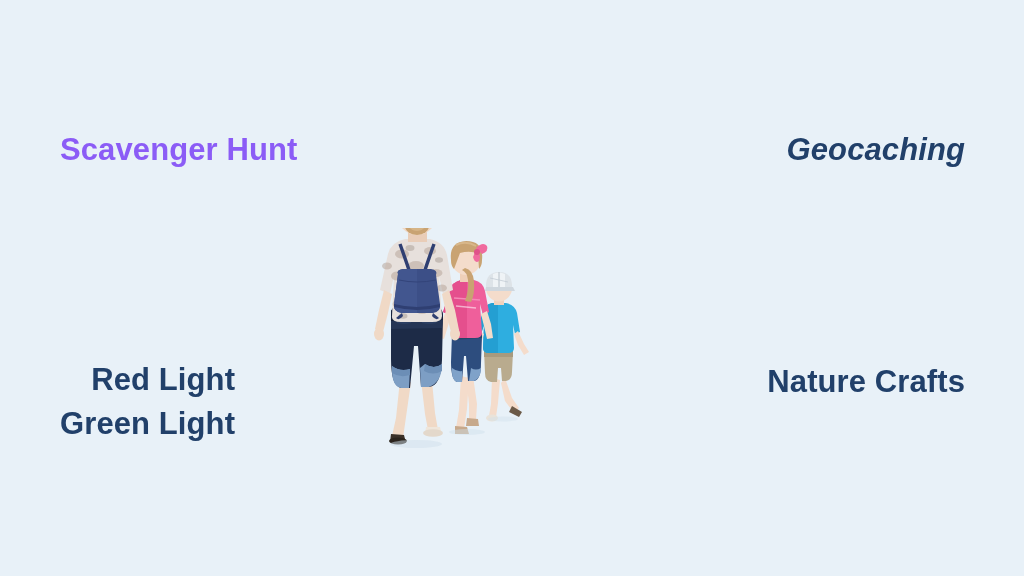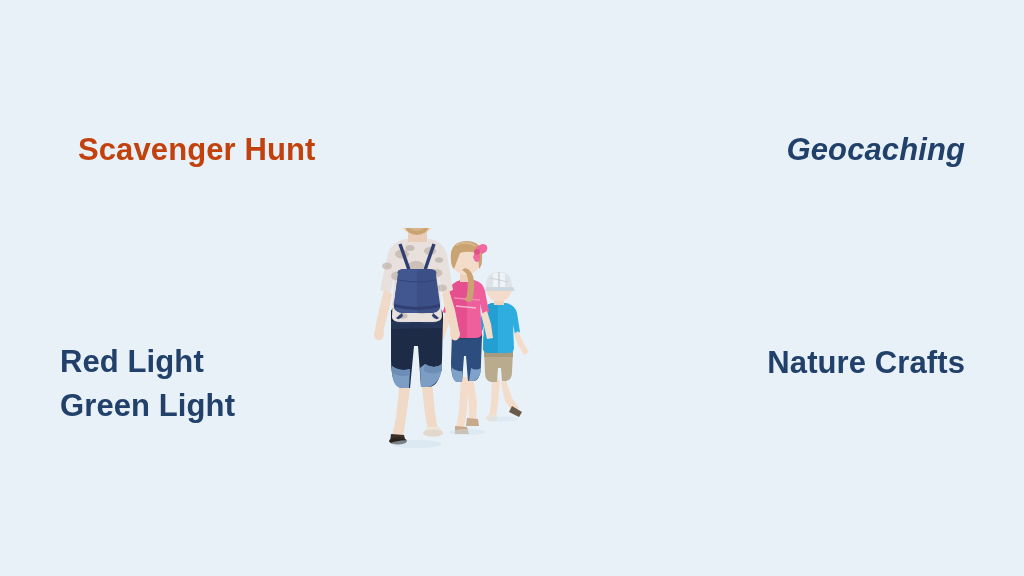--- a/index.html
+++ b/index.html
@@ -31,39 +31,39 @@
     line-height: 44px;
     color: #21406a;
     letter-spacing: 0.1px;
     white-space: pre-line;
   }
   .label.left  { left: 60px;  text-align: left; }
   .label.right { right: 59px; text-align: right; }
 
   #label-scavenger-hunt { top: 128px; }
   #label-geocaching     { top: 128px; }
-  #label-red-light      { top: 340px; }
-  #label-nature-crafts  { top: 341px; }
+  #label-red-light      { top: 358px; text-align: right; }
+  #label-nature-crafts  { top: 360px; }
 
   
   #photo {
     position: absolute;
     left: 372px;
     top: 228px;
     width: 180px;
     height: 222px;
   }
   #photo svg { display: block; width: 100%; height: 100%; }
 </style>
 </head>
 <body>
 
 <div id="slide" style="background: rgb(232, 241, 248);">
 
-  <div class="label left" id="label-scavenger-hunt" style="color: #c2410c; margin-left: 18px;">Scavenger Hunt</div>
+  <div class="label left" id="label-scavenger-hunt" style="color: #8b5cf6;">Scavenger Hunt</div>
 
   <div class="label right" id="label-geocaching" style="color: rgb(33, 64, 106); font-style: italic;">Geocaching</div>
 
   <div class="label left" id="label-red-light" style="color: rgb(33, 64, 106);">Red Light
 Green Light</div>
 
   <div class="label right" id="label-nature-crafts" style="color: rgb(33, 64, 106);">Nature Crafts</div>
 
   <div id="photo">
     <svg viewBox="0 0 180 222" xmlns="http://www.w3.org/2000/svg">

